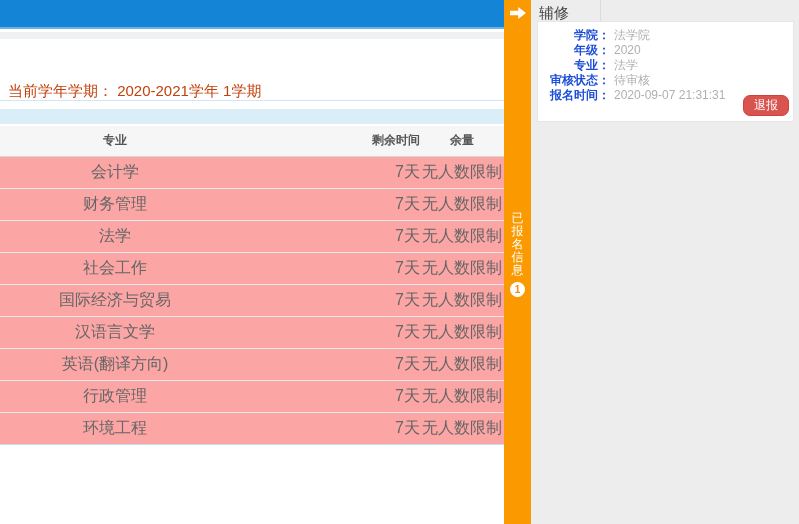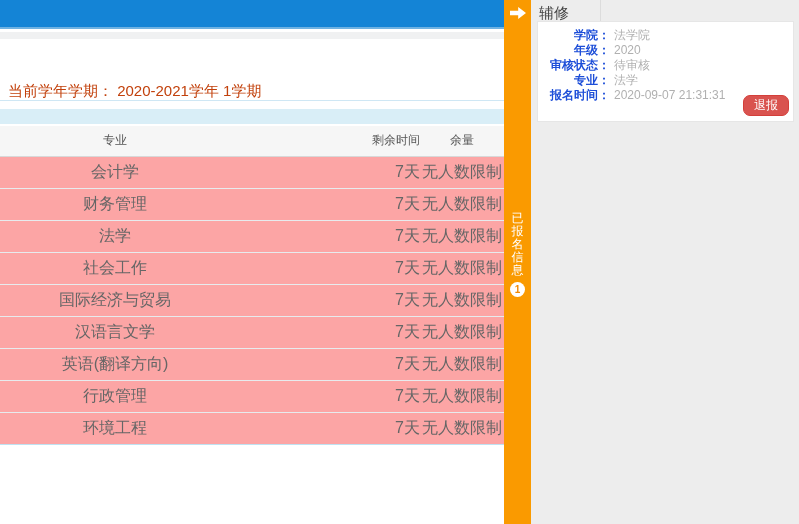--- a/index.html
+++ b/index.html
@@ -8,21 +8,21 @@
 
   
   .left { position:absolute; left:0; top:0; width:504px; height:524px; background:#fff; }
   .topbar { height:29px; background:#1484d6; border-bottom:2px solid #6fb2e2; }
   .graystrip { height:7px; margin-top:3px; background:#f0f1f2; }
   .term-title { margin-top:41px; height:21px; line-height:21px; padding-left:8px;
                 font-size:15px; color:#c2410c; border-bottom:1px solid #cfe7f4; }
   .info-strip { height:15px; margin-top:8px; margin-bottom:2px; background:#d9eef7; }
   table.majors { width:504px; border-collapse:collapse; table-layout:fixed; }
   table.majors th { height:30px; background:#f6f6f6; border-bottom:1px solid #d8d8d8;
-                    font-weight:normal; font-size:12px; color:#555; text-align:center; }
+                    font-weight:bold; font-size:12px; color:#555; text-align:center; }
   table.majors th.c1, table.majors td.c1 { width:230px; }
   table.majors th.c2, table.majors td.c2 { width:190px;text-align:right; }
   table.majors th.c3, table.majors td.c3 { width:84px; }
   table.majors td { height:32px; font-size:16px; color:#666; text-align:center;
                     border-bottom:1px solid #e7ebee; background:#fca5a5; }
   table.majors tbody tr:last-child td { border-bottom:1px solid #bfe2f2;margin-top:16px; }
 
   
   .sidetab { position:absolute; left:504px; top:0; width:27px; height:524px;
              background:#fa9a00; cursor:pointer; }
@@ -134,21 +134,21 @@
     <div class="badge">1</div>
   </div>
 
   <div class="rightpanel">
     <div class="panel-title">辅修</div>
     <div class="vdivider"></div>
     <div class="card">
       <div id="fields">
           <div class="field-row"><span class="field-label">学院：</span><span class="field-value">法学院</span></div>
           <div class="field-row"><span class="field-label">年级：</span><span class="field-value">2020</span></div>
+          <div class="field-row"><span class="field-label">专业：</span><span class="field-value">法学</span></div>
           <div class="field-row"><span class="field-label">审核状态：</span><span class="field-value">待审核</span></div>
-          <div class="field-row"><span class="field-label">专业：</span><span class="field-value">法学</span></div>
           <div class="field-row"><span class="field-label">报名时间：</span><span class="field-value">2020-09-07 21:31:31</span></div>
         </div>
       <button class="withdraw">退报</button>
     </div>
   </div>
 
 </div>
 
 </body></html>

